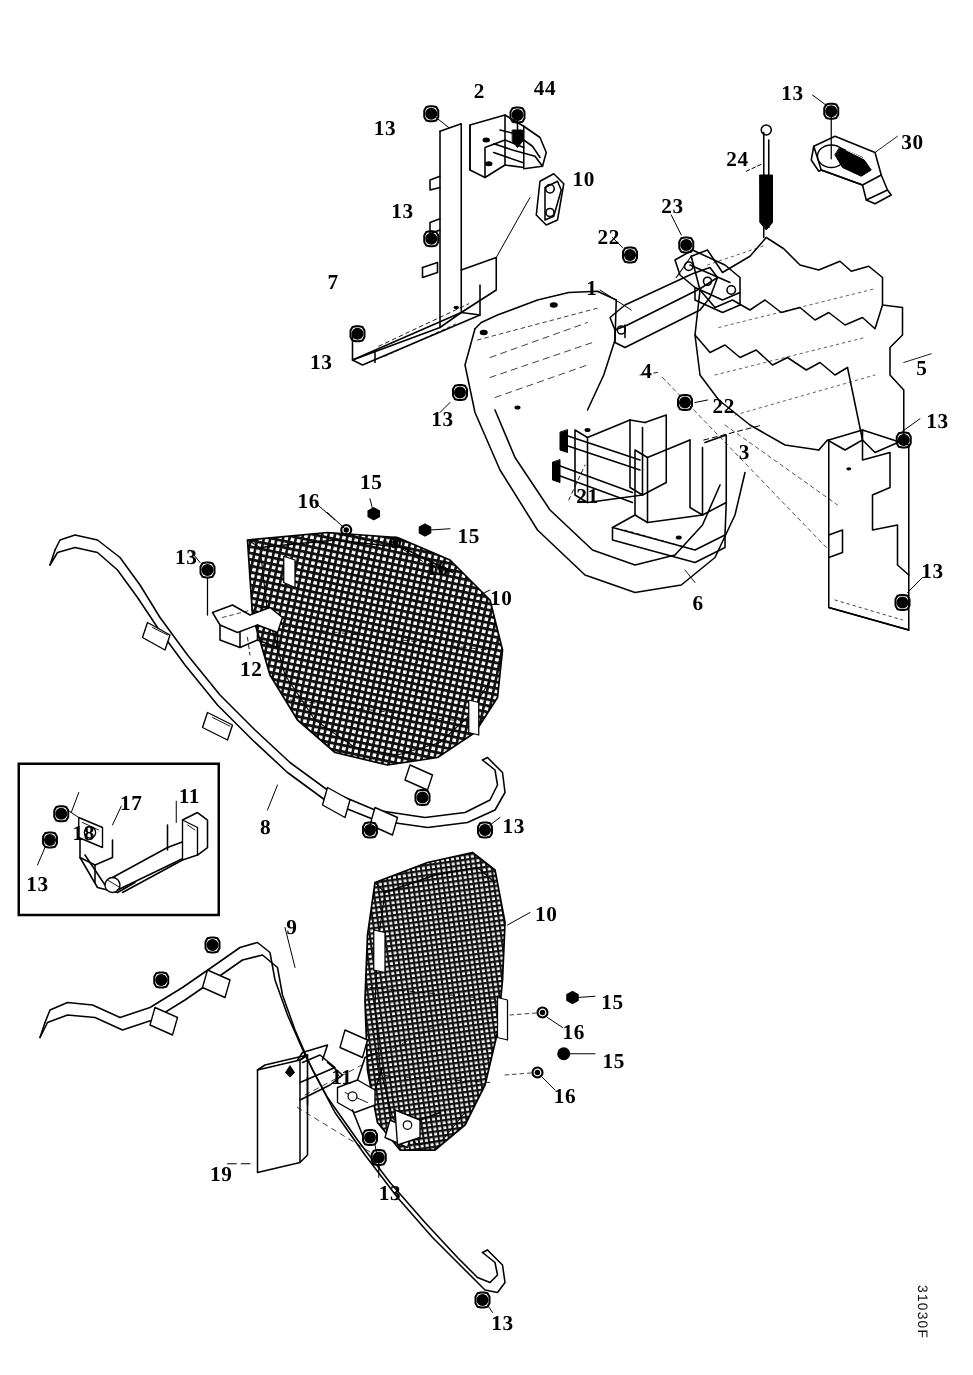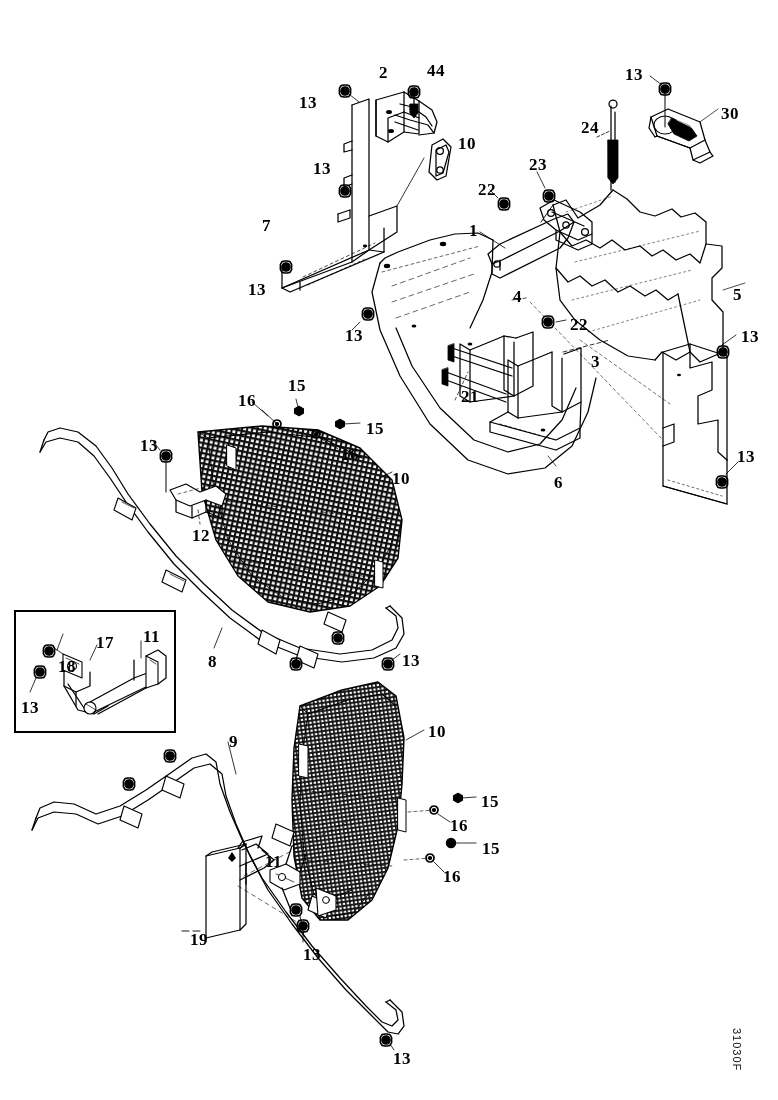--- a/index.html
+++ b/index.html
@@ -413,20 +413,20 @@
       <div class="callout" style="left: 96px; top: 634px;">17</div>
       <div class="callout" style="left: 143px; top: 628px;">11</div>
       <div class="callout" style="left: 21px; top: 699px;">13</div>
       <div class="callout" style="left: 229px; top: 733px;">9</div>
       <div class="callout" style="left: 428px; top: 723px;">10</div>
       <div class="callout" style="left: 481px; top: 793px;">15</div>
       <div class="callout" style="left: 450px; top: 817px;">16</div>
       <div class="callout" style="left: 482px; top: 840px;">15</div>
       <div class="callout" style="left: 443px; top: 868px;">16</div>
       <div class="callout" style="left: 265px; top: 853px;">11</div>
-      <div class="callout" style="left: 168px; top: 931px; margin-left: 22px;">19</div>
+      <div class="callout" style="left: 168px; top: 931px;">19</div>
       <div class="callout" style="left: 303px; top: 946px;">13</div>
       <div class="callout" style="left: 393px; top: 1050px;">13</div>
     </div>
 
   <div id="drawing-id">31030F</div>
 
 </div>
 
 </body></html>

